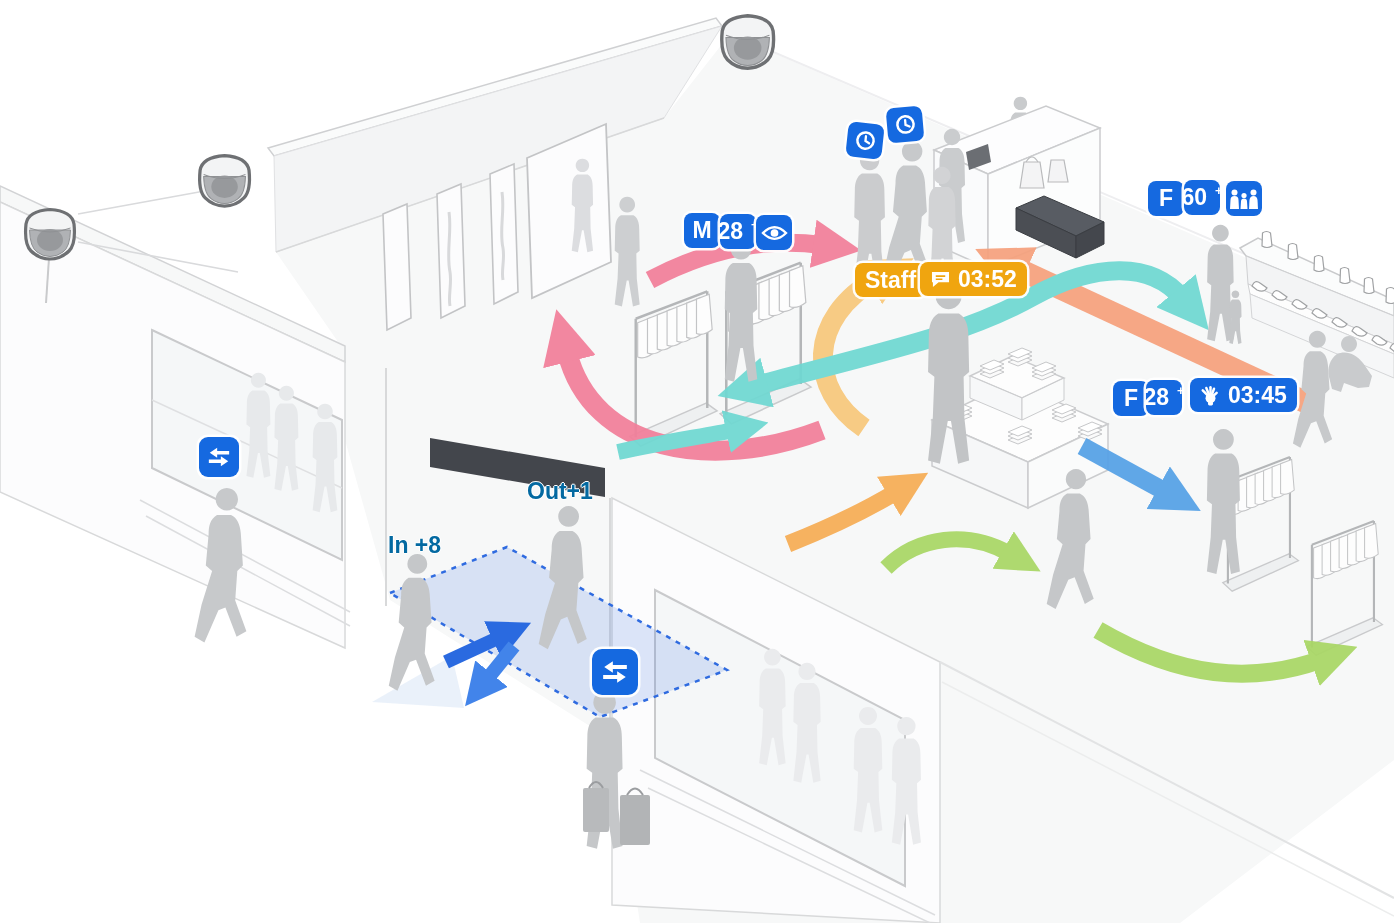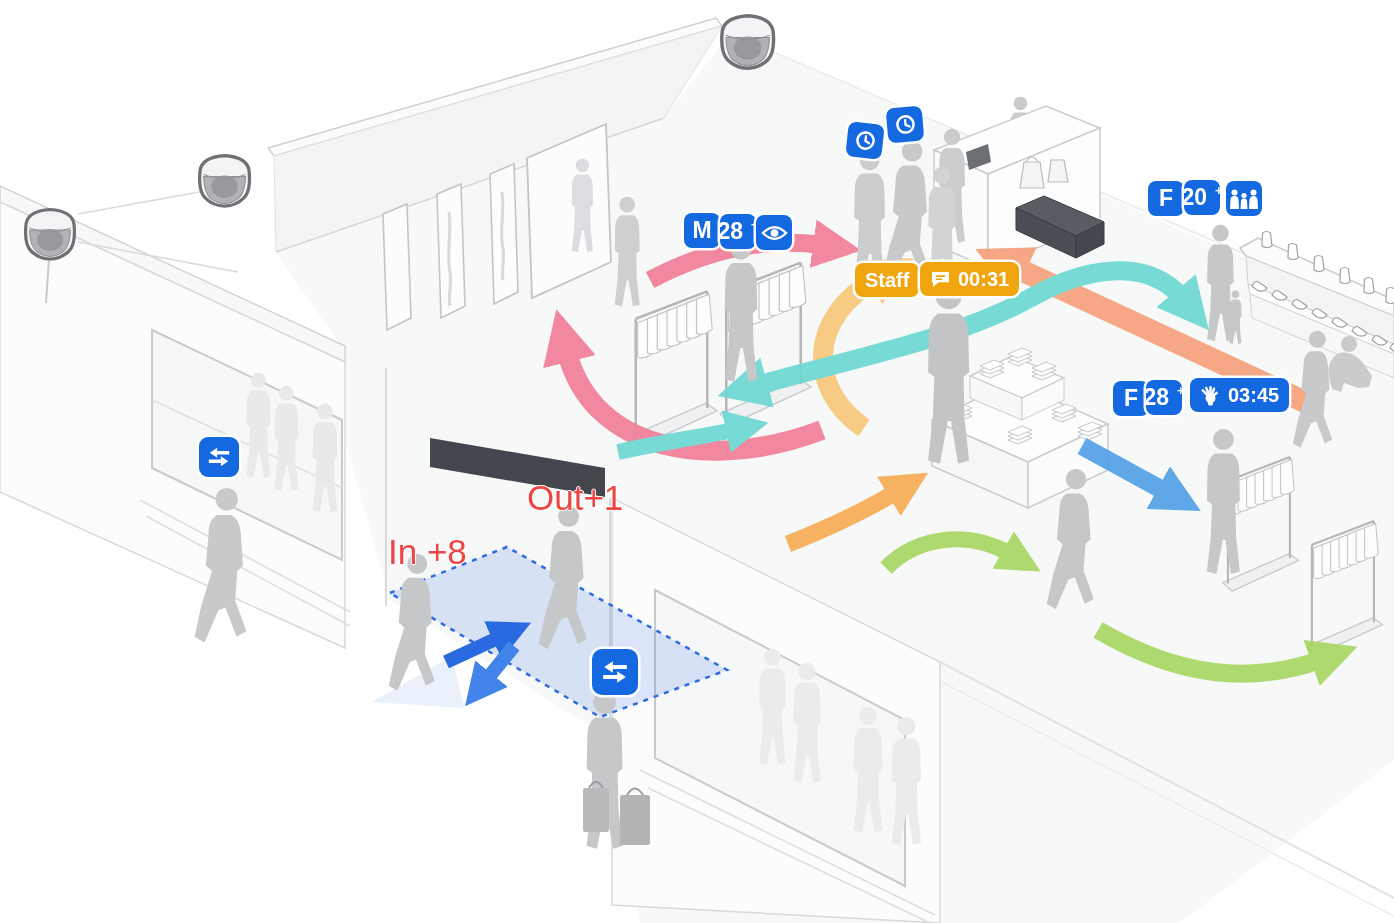--- a/index.html
+++ b/index.html
@@ -5,26 +5,26 @@
   html,body{margin:0;padding:0;background:#fff}
   .stage{position:relative;width:1394px;height:923px;background:#fff;overflow:hidden;
          font-family:"Liberation Sans",sans-serif}
   svg.scene{position:absolute;left:0;top:0}
   .badge{position:absolute;display:flex;align-items:center;justify-content:center;gap:7px;
          color:#fff;font-weight:bold;border-radius:8px;line-height:1;
          box-shadow:0 0 0 2.5px rgba(255,255,255,.95)}
   .badge.blue{background:#1569e0}
   .badge.yellow{background:#f0a50f}
   .badge.sq{width:36px;height:35px;font-size:23px}
-  .badge.pill{height:34px;padding:0 10px;font-size:20px}
+  .badge.pill{height:34px;padding:0 10px;font-size:23px}
   .badge sup{font-size:13px;margin-left:1px;transform:translateY(-7px)}
   .badge svg{display:block}
   .swap-sm{width:40px;height:40px;border-radius:9px}
   .swap-lg{width:46px;height:46px;border-radius:10px}
-  .count-label{position:absolute;color:#ef4444;font-size:35px;font-weight:normal;
+  .count-label{position:absolute;color:#0369a1;font-size:23px;font-weight:bold;
     text-shadow:0 1px 0 #fff,0 -1px 0 #fff,1px 0 0 #fff,-1px 0 0 #fff}
 </style>
 </head>
 <body>
 
 <div class="stage">
 
 <svg class="scene" width="1394" height="923" viewBox="0 0 1394 923">
   <defs>
     <marker id="mk-pink" viewBox="0 0 6 6" refX="1.1" refY="3" markerWidth="2.7" markerHeight="2.7" orient="auto">
@@ -281,28 +281,28 @@
 </div>
 
 <div class="badge yellow pill" style="left:855px;top:263px">
   <span>Staff</span>
 </div>
 <div class="badge yellow pill" style="left:920px;top:262px">
   <svg width="21" height="18" viewBox="0 0 22 19">
     <path d="M2,2 h18 v11 h-11 l-6,5 v-5 h-1 z" fill="#fff"></path>
     <path d="M6,6.5 h10 M6,9.8 h7" stroke="#f0a50f" stroke-width="1.7"></path>
   </svg>
-  <span>00:31</span>
+  <span>03:52</span>
 </div>
 
 <div class="badge blue sq" style="left:1148px;top:181px">
   <span>F</span>
 </div>
 <div class="badge blue sq" style="left:1184px;top:180px">
-  <span>20</span>
+  <span>60</span>
       <sup>+</sup>
 </div>
 <div class="badge blue sq" style="left:1226px;top:181px">
   <svg width="30" height="22" viewBox="0 0 30 22">
     <g fill="#fff">
       <circle cx="5.5" cy="4.5" r="3"></circle>
           <path d="M1,21 L1.5,12 Q1.5,8 5.5,8 Q9.5,8 9.5,12 L10,21 Z"></path>
       <circle cx="15" cy="7.5" r="2.6"></circle>
           <path d="M11.5,21 L12,13.5 Q12,10.5 15,10.5 Q18,10.5 18,13.5 L18.5,21 Z"></path>
       <circle cx="24.5" cy="4.5" r="3"></circle>

